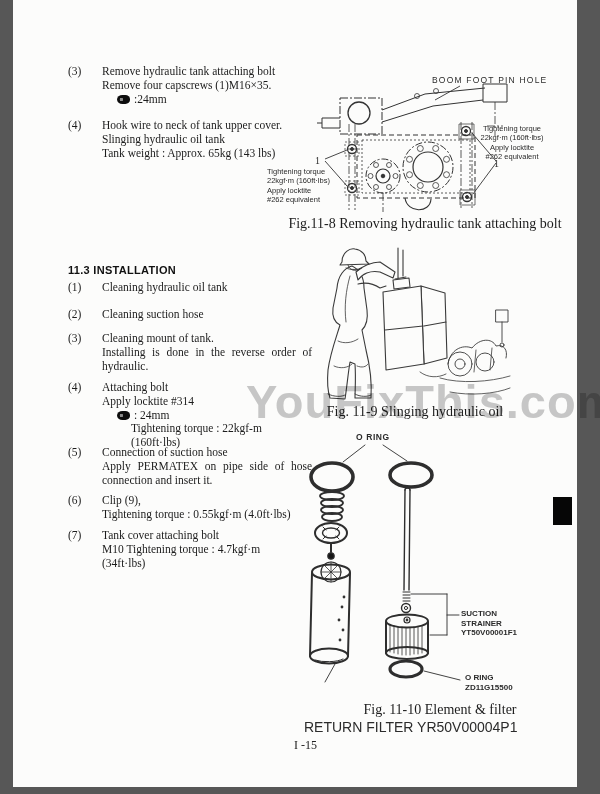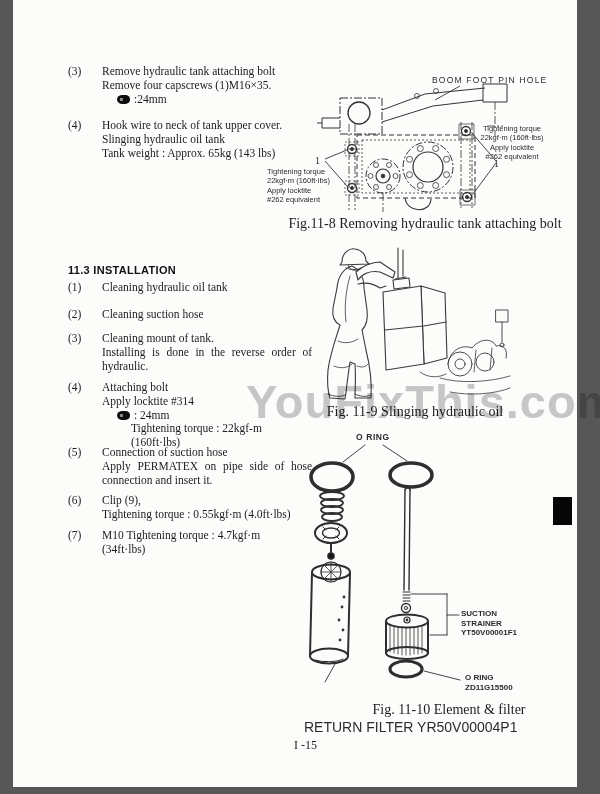--- a/index.html
+++ b/index.html
@@ -118,20 +118,21 @@
   <span class="num">(6)</span>
   <div class="sbody">
     <div>Clip (9),</div>
     <div>Tightening torque : 0.55kgf·m (4.0ft·lbs)</div>
   </div>
 </div>
 
 <div class="step" style="top:529px">
   <span class="num">(7)</span>
   <div class="sbody">
+    <div>Tank cover attaching bolt</div>
     <div>M10   Tightening torque : 4.7kgf·m (34ft·lbs)</div>
   </div>
 </div>
 
 <svg style="left:265px;top:64px" width="315" height="152" viewBox="0 0 315 152" fill="none" stroke="#333" stroke-width="1">
 
   <rect x="75" y="34" width="42" height="36" stroke-dasharray="8 2 2 2"></rect>
   <circle cx="94" cy="49" r="11" stroke-width="1.3"></circle>
   <path d="M57,54 L75,54 M57,64 L75,64 M57,54 L57,64 M52,59 L57,59"></path>
 
@@ -295,15 +296,15 @@
   <div>YT50V00001F1</div>
 </div>
 
 <div class="figlabel" style="left:465px;top:673px;font-size:8px;line-height:9.5px;font-weight:600">
   <div>O RING</div>
   <div>ZD11G15500</div>
 </div>
 
 <div class="figlabel" style="left:304px;top:719px;font-size:14px;font-weight:400">RETURN FILTER  YR50V00004P1</div>
 
-<div class="caption" style="left:339px;top:702px;width:220px">Fig. 11-10   Element &amp; filter</div>
+<div class="caption" style="left:330px;top:702px;width:220px">Fig. 11-10   Element &amp; filter</div>
 
 <div id="page-number">I -15</div>
 
 </body></html>

